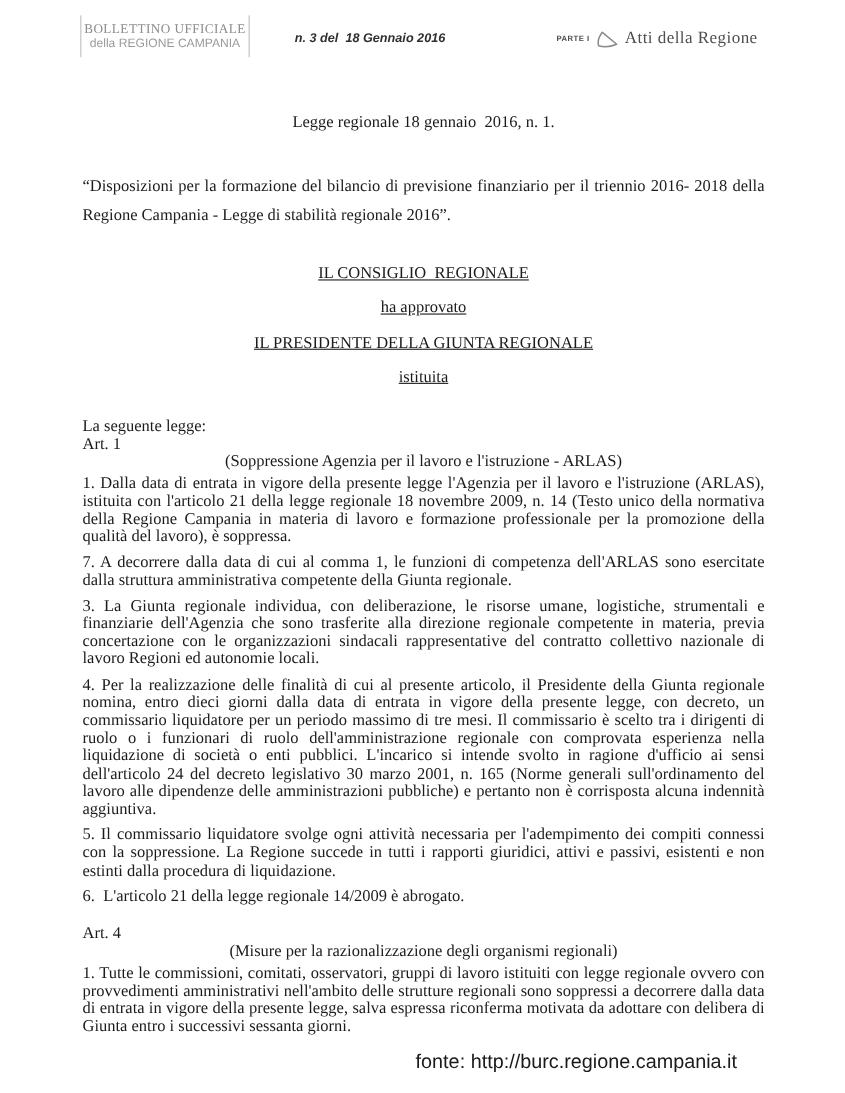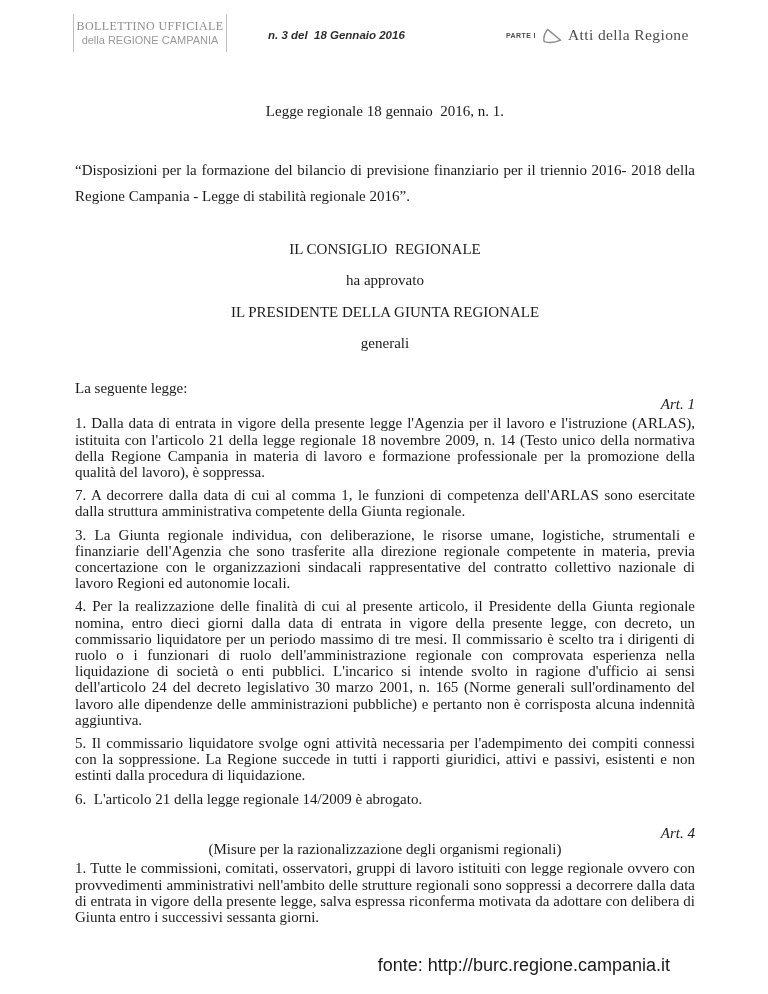--- a/index.html
+++ b/index.html
@@ -84,24 +84,24 @@
   .law-title {
     margin-top: 103px;
     text-align: center;
   }
   .law-subtitle {
     margin-top: 38px;
     text-align: justify;
     line-height: 26px;
   }
   .preamble { margin-top: 32px; }
-  .pre-line { text-align: center; }
+  .pre-line { text-align: center; text-decoration: underline; }
   .pre-line + .pre-line { margin-top: 15px; }
   .intro { margin-top: 29px; text-align: left; }
-  .art-num { text-align: right; font-style: italic; }
+  .art-num { text-align: left; }
   .art-head { text-align: center; }
   .para {
     text-align: justify;
     margin-top: 3px;
     margin-bottom: 7px;
   }
   .article-2 { margin-top: 18px; }
 
   
   .source {
@@ -137,27 +137,28 @@
   <div class="doc">
 
     <p class="law-title">Legge regionale 18 gennaio  2016, n. 1.</p>
 
     <p class="law-subtitle">“Disposizioni per la formazione del bilancio di previsione finanziario per il triennio 2016- 2018 della Regione Campania - Legge di stabilità regionale 2016”.</p>
 
     <div class="preamble">
       <p class="pre-line">IL CONSIGLIO  REGIONALE</p>
       <p class="pre-line">ha approvato</p>
       <p class="pre-line">IL PRESIDENTE DELLA GIUNTA REGIONALE</p>
-      <p class="pre-line">generali</p>
+      <p class="pre-line">istituita</p>
     </div>
 
     <p class="intro">La seguente legge:</p>
 
     <div class="article article-1">
       <p class="art-num">Art. 1</p>
+      <p class="art-head">(Soppressione Agenzia per il lavoro e l'istruzione - ARLAS)</p>
       <p class="para">1. Dalla data di entrata in vigore della presente legge l'Agenzia per il lavoro e l'istruzione (ARLAS), istituita con l'articolo 21 della legge regionale 18 novembre 2009, n. 14 (Testo unico della normativa della Regione Campania in materia di lavoro e formazione professionale per la promozione della qualità del lavoro), è soppressa.</p>
       <p class="para">7. A decorrere dalla data di cui al comma 1, le funzioni di competenza dell'ARLAS sono esercitate dalla struttura amministrativa competente della Giunta regionale.</p>
       <p class="para">3. La Giunta regionale individua, con deliberazione, le risorse umane, logistiche, strumentali e finanziarie dell'Agenzia che sono trasferite alla direzione regionale competente in materia, previa concertazione con le organizzazioni sindacali rappresentative del contratto collettivo nazionale di lavoro Regioni ed autonomie locali.</p>
       <p class="para">4. Per la realizzazione delle finalità di cui al presente articolo, il Presidente della Giunta regionale nomina, entro dieci giorni dalla data di entrata in vigore della presente legge, con decreto, un commissario liquidatore per un periodo massimo di tre mesi. Il commissario è scelto tra i dirigenti di ruolo o i funzionari di ruolo dell'amministrazione regionale con comprovata esperienza nella liquidazione di società o enti pubblici. L'incarico si intende svolto in ragione d'ufficio ai sensi dell'articolo 24 del decreto legislativo 30 marzo 2001, n. 165 (Norme generali sull'ordinamento del lavoro alle dipendenze delle amministrazioni pubbliche) e pertanto non è corrisposta alcuna indennità aggiuntiva.</p>
       <p class="para">5. Il commissario liquidatore svolge ogni attività necessaria per l'adempimento dei compiti connessi con la soppressione. La Regione succede in tutti i rapporti giuridici, attivi e passivi, esistenti e non estinti dalla procedura di liquidazione.</p>
       <p class="para">6.  L'articolo 21 della legge regionale 14/2009 è abrogato.</p>
     </div>
 
     <div class="article article-2">
       <p class="art-num">Art. 4</p>

